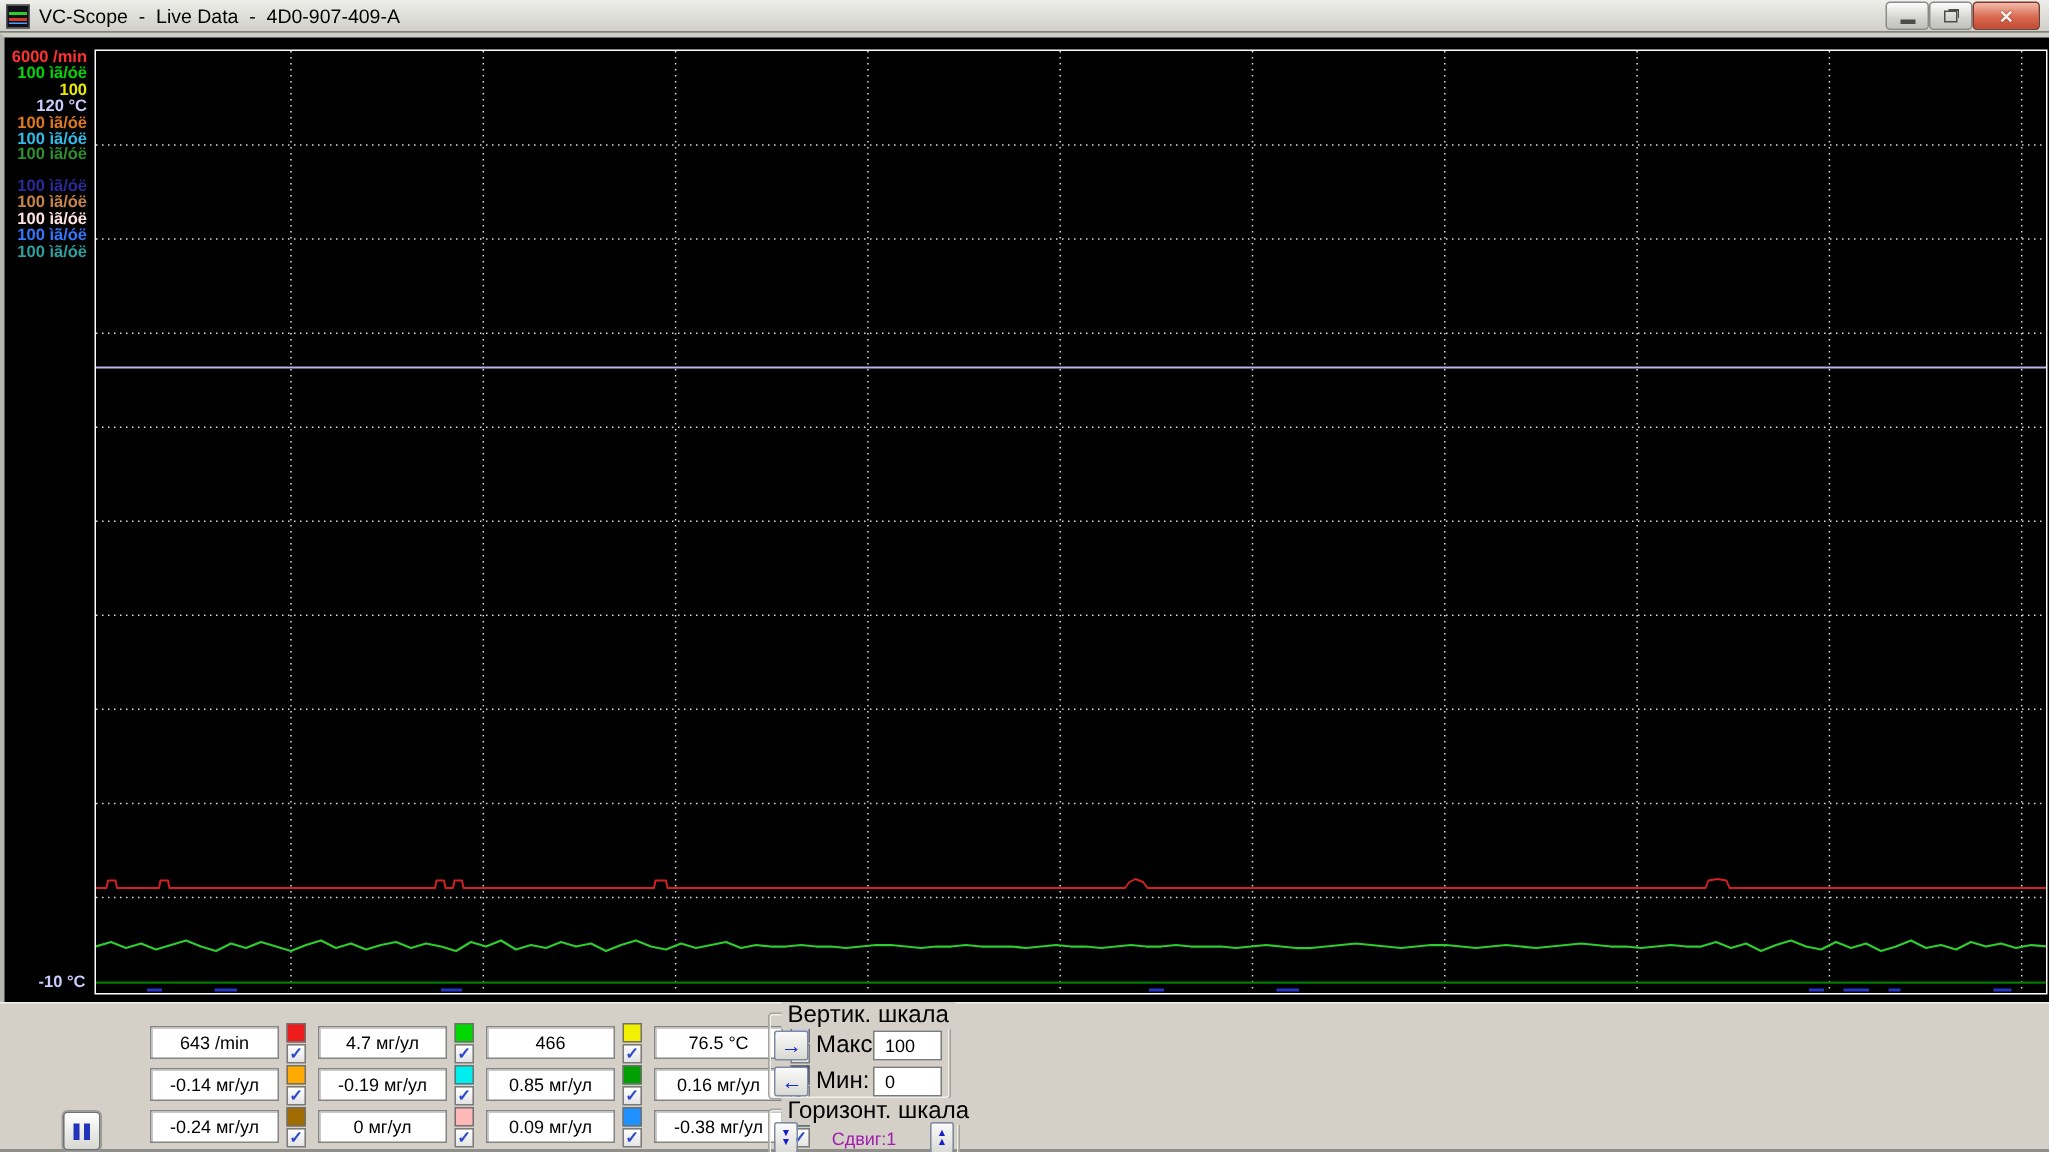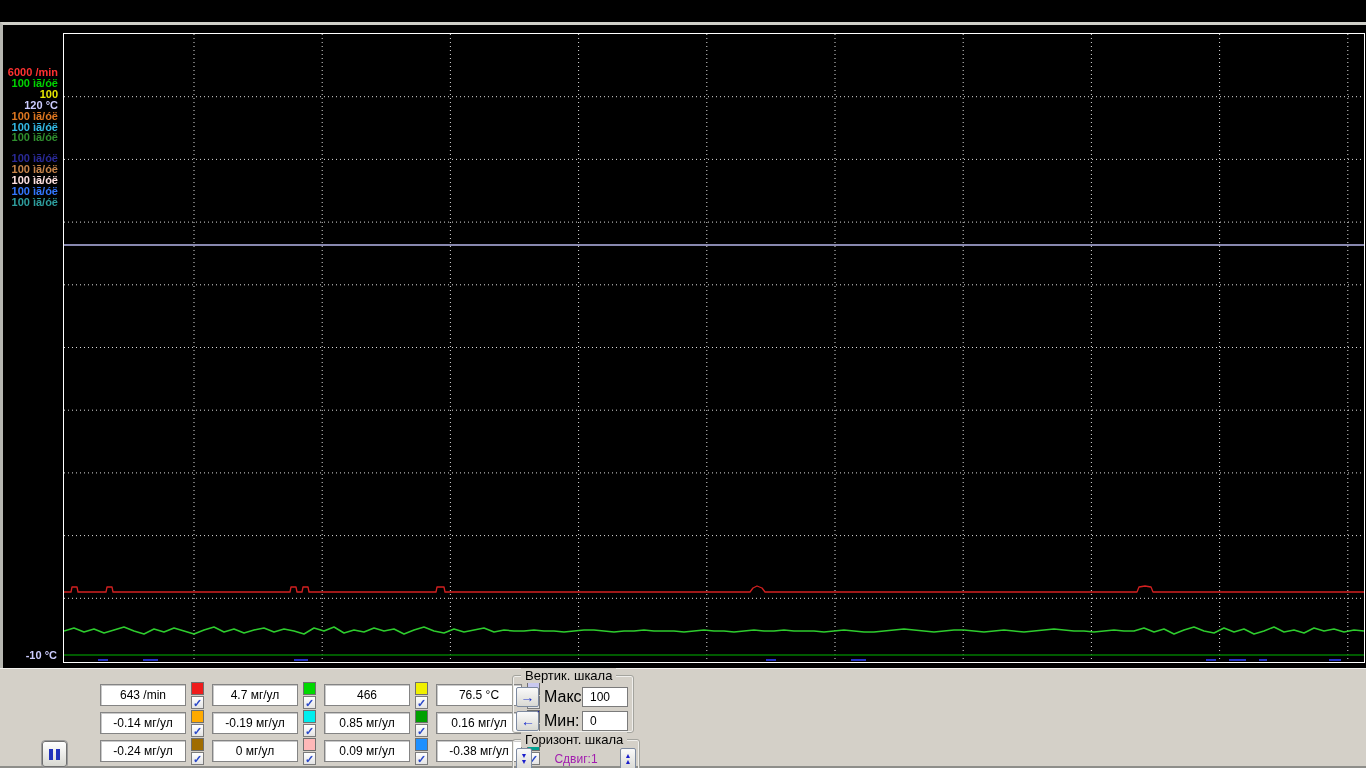--- a/index.html
+++ b/index.html
@@ -26,21 +26,21 @@
   .minbar { width:10px; height:3px; background:#4c4c4c; margin-top:7px; }
   .resbox { width:9px; height:8px; border:1px solid #4c4c4c; background:transparent;
     box-shadow:2px -2px 0 -1px #4c4c4c; }
   .close .x { font-size:12px; font-weight:bold; color:#f5efee; text-shadow:0 0 1px #5a1d10; }
 
   
   .chart-region { position:absolute; left:0; top:22px; width:1366px; height:646px;
     background:#000; border-left:3px solid #b7b7b1; border-top:3px solid #cfcfc8; }
   .left-labels { position:absolute; left:0; top:0; width:57px; height:646px; }
   .slabel { position:absolute; right:2px; font-size:11px; font-weight:bold;
-    line-height:11px; white-space:nowrap;margin-top:34px; }
+    line-height:11px; white-space:nowrap; }
   .plot { position:absolute; left:60px; top:8px; width:1302px; height:630px;
     border:1px solid #ffffff; background:#000; }
   .plot svg { display:block; }
   .bottom-scale { position:absolute; right:1309px; top:624px; width:52px; text-align:right;
     font-size:11px; font-weight:bold; color:#ccccff; white-space:nowrap; }
 
   
   .panel { position:absolute; left:0; top:668px; width:1366px; height:100px;
     background:#d4d0c8; border-top:1px solid #f2f1ee; border-bottom:2px solid #8e8e8a; }
 
@@ -58,21 +58,21 @@
   .swatch { position:absolute; left:91px; top:0px; width:13px; height:13px;
     border:1px solid #6f6f6f; }
   .cbox { position:absolute; left:91px; top:14px; width:13px; height:13px;
     background:linear-gradient(#ffffff,#e4e4e4); border:1px solid #7b7b7b;
     display:flex; align-items:center; justify-content:center; cursor:pointer; }
   .cbox .chk { font-size:11px; line-height:10px; font-weight:bold; color:#2b49c9; }
 
   .group { position:absolute; border:1px solid #a4a49e; border-radius:3px;
     box-shadow:inset 0 0 0 1px #f0efec; }
   .gtitle { position:absolute; top:-8px; left:8px; background:#d4d0c8; padding:0 4px;
-    font-size:13px; color:#000; white-space:nowrap; }
+    font-size:16px; color:#000; white-space:nowrap; }
   .vgroup { left:512px; top:6px; width:122px; height:58px; }
   .hgroup { left:512px; top:70px; width:128px; height:34px; }
 
   .vrow { position:absolute; left:3px; display:flex; align-items:center; }
   .vrow.r1 { top:11px; } .vrow.r2 { top:35px; }
   .abtn { width:23px; height:20px; border:1px solid #7d8aa0; border-radius:2px;
     background:linear-gradient(#fafafa,#d9d9d4); display:flex; align-items:center;
     justify-content:center; cursor:pointer; padding:0; }
   .arrow { font-size:14px; font-weight:bold; color:#1a2ecc; line-height:14px; }
   .arrow.flip { transform:scaleX(-1); }
@@ -86,20 +86,39 @@
   .spin span { font-size:7px; line-height:6px; color:#1a1ecc; }
   .hrow { position:absolute; left:3px; top:8px; width:120px; display:flex;
     align-items:center; justify-content:space-between; }
   .shift-label { font-size:12px; color:#a21caf; }
 </style>
 </head>
 <body>
 
 <div class="win">
 
+  <div class="titlebar">
+    <div class="app-icon">
+      <span class="tr1"></span>
+      <span class="tr2"></span>
+      <span class="tr3"></span>
+    </div>
+    <div class="title">VC-Scope  -  Live Data  -  4D0-907-409-A</div>
+    <div class="winbtns">
+      <div class="wbtn">
+        <span class="minbar"></span>
+      </div>
+      <div class="wbtn">
+        <span class="resbox"></span>
+      </div>
+      <div class="wbtn close">
+        <span class="x">✕</span>
+      </div>
+    </div>
+  </div>
 
   <div class="chart-region">
     <div class="left-labels" id="left-labels">
         <span class="slabel" style="color: rgb(255, 49, 49); top: 8px;">6000 /min</span>
         <span class="slabel" style="color: rgb(0, 212, 0); top: 18.9px;">100 ìã/óë</span>
         <span class="slabel" style="color: rgb(232, 232, 0); top: 29.8px;">100</span>
         <span class="slabel" style="color: rgb(204, 204, 255); top: 40.7px;">120 °C</span>
         <span class="slabel" style="color: rgb(224, 120, 32); top: 51.6px;">100 ìã/óë</span>
         <span class="slabel" style="color: rgb(51, 187, 232); top: 62.5px;">100 ìã/óë</span>
         <span class="slabel" style="color: rgb(47, 143, 47); top: 73.4px;">100 ìã/óë</span>

